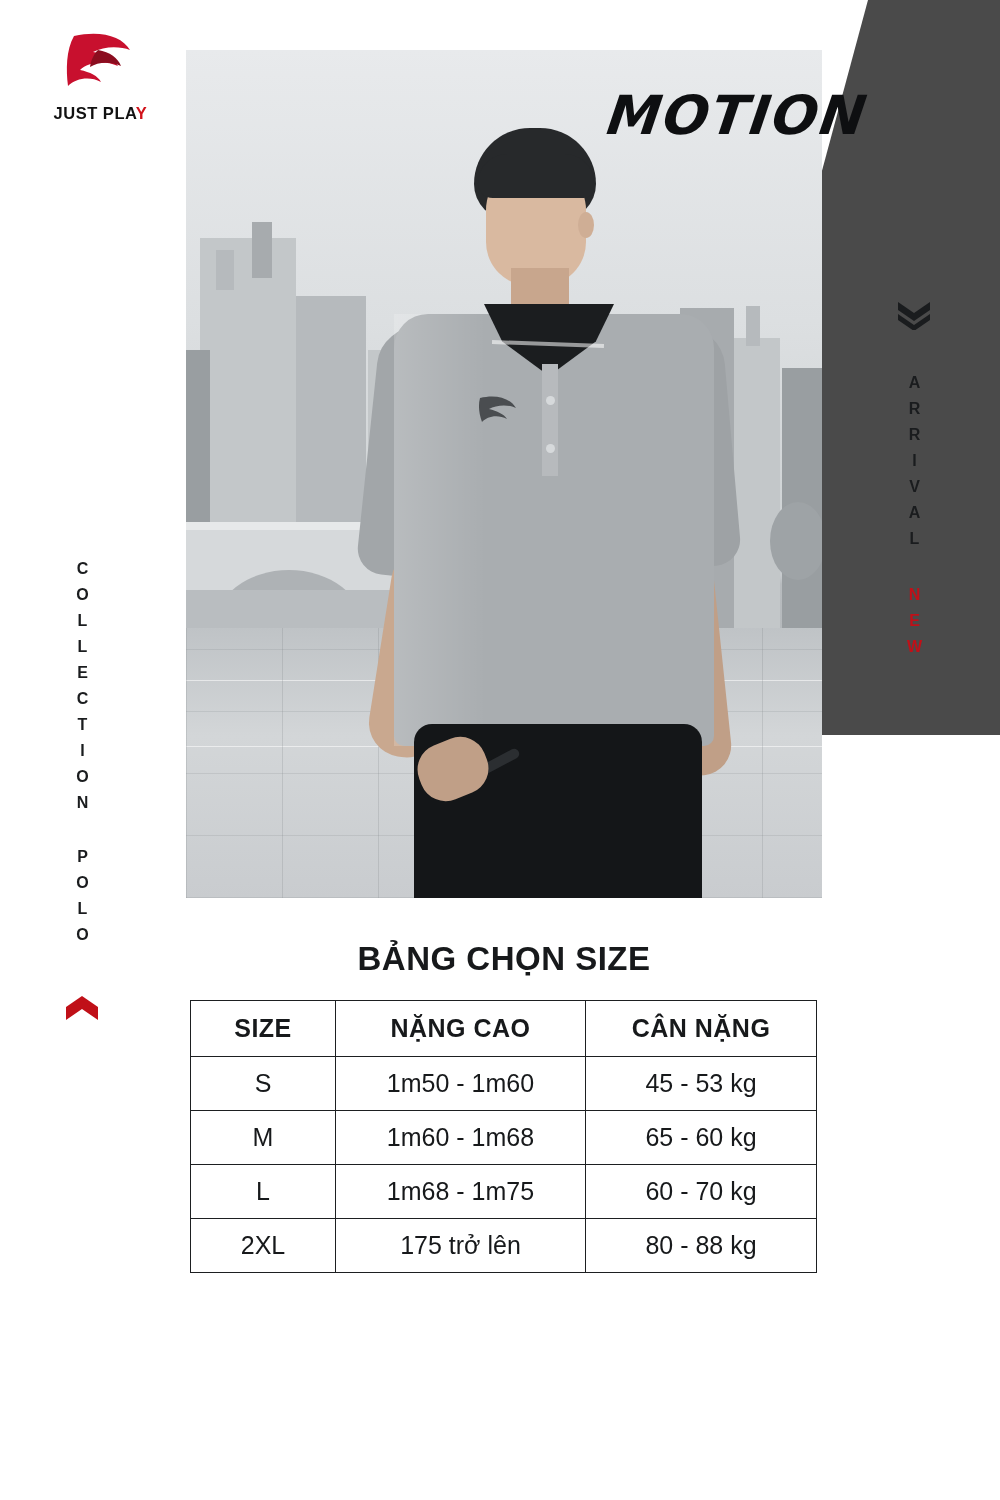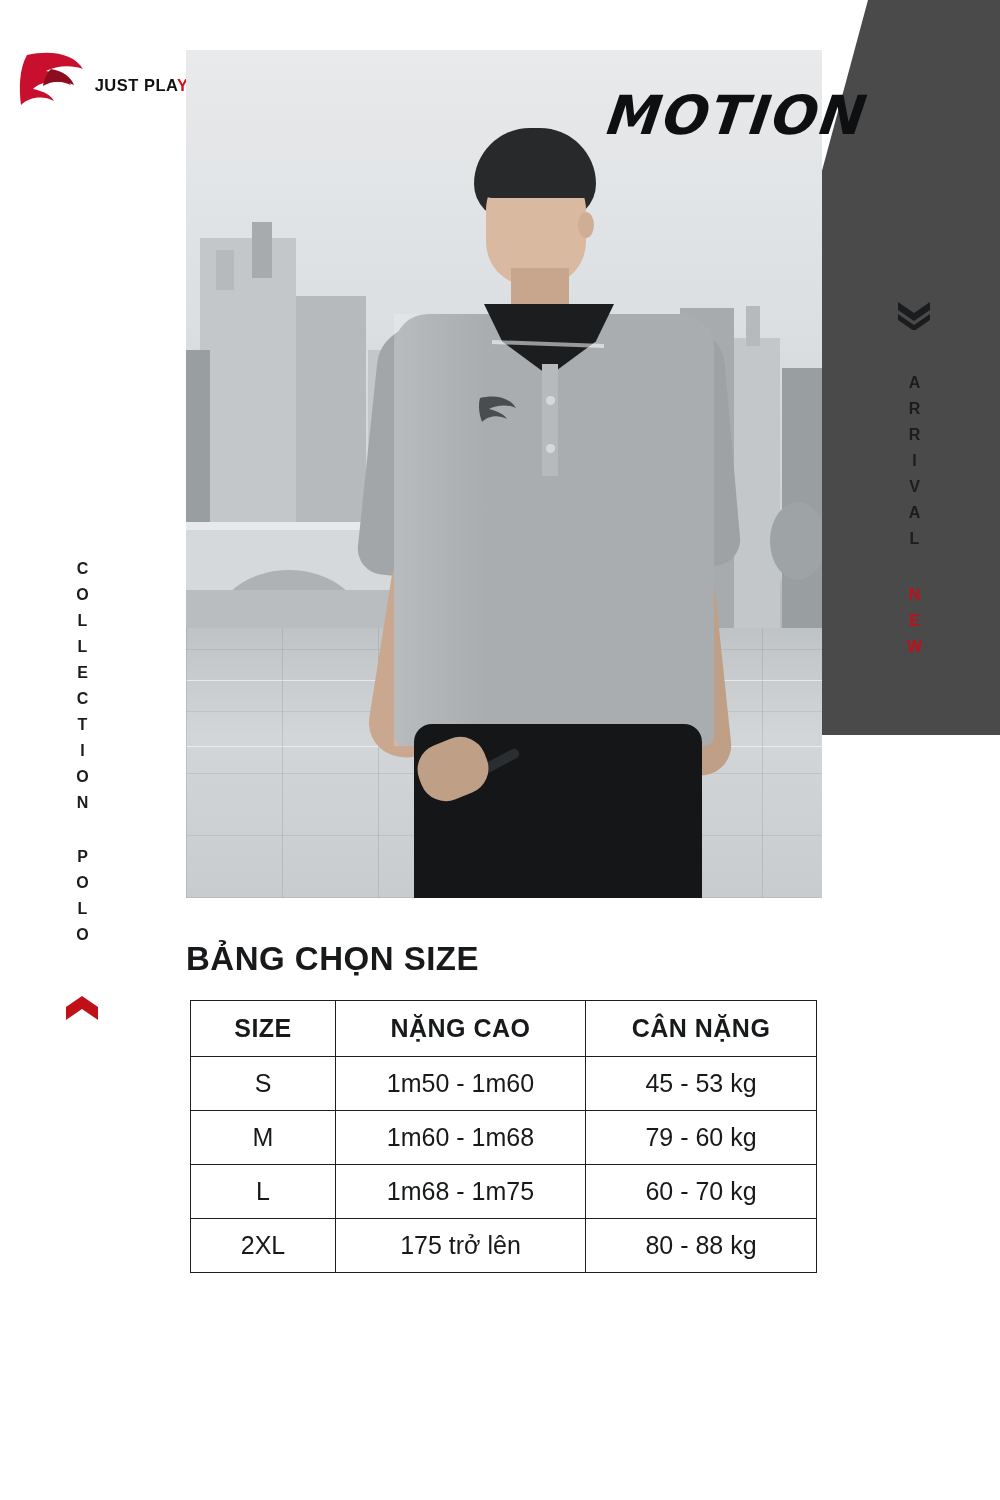--- a/index.html
+++ b/index.html
@@ -23,22 +23,22 @@
     width: 330px; height: 735px;
     background: #4a4a4a;
     clip-path: polygon(100% 0, 100% 100%, 0 100%, 60% 0);
   }
 
   
   .brand {
     position: absolute;
     left: 28px; top: 28px;
     width: 145px; height: 110px;
-    display: flex; flex-direction: row;
-    align-items: center; justify-content: center;
+    display: flex; flex-direction: column;
+    align-items: center; justify-content: flex-start;
   }
   .brand-mark { width: 82px; height: 72px; display: block; }
   .brand-text {
     margin-top: 4px;
     font-size: 16.5px;
     font-weight: 700;
     letter-spacing: 0.5px;
     color: #111;
     white-space: nowrap;
   }
@@ -235,20 +235,21 @@
     font-size: 16px;
     font-weight: 700;
   }
   .chev-up { width: 36px; height: 30px; margin-top: 40px; }
 
   
   .table-title {
     position: absolute;
     left: 186px; top: 940px;
     width: 636px;
+    text-align: center;
     font-size: 33px;
     font-weight: 700;
     letter-spacing: .5px;
     color: #17191b;
   }
   table.size {
     position: absolute;
     left: 190px; top: 1000px;
     width: 626px;
     border-collapse: collapse;
@@ -400,21 +401,21 @@
     </thead>
     <tbody>
       <tr>
         <td>S</td>
         <td>1m50 - 1m60</td>
         <td>45 - 53 kg</td>
       </tr>
       <tr>
         <td>M</td>
         <td>1m60 - 1m68</td>
-        <td>79 - 60 kg</td>
+        <td>65 - 60 kg</td>
       </tr>
       <tr>
         <td>L</td>
         <td>1m68 - 1m75</td>
         <td>60 - 70 kg</td>
       </tr>
       <tr>
         <td>2XL</td>
         <td>175 trở lên</td>
         <td>80 - 88 kg</td>

